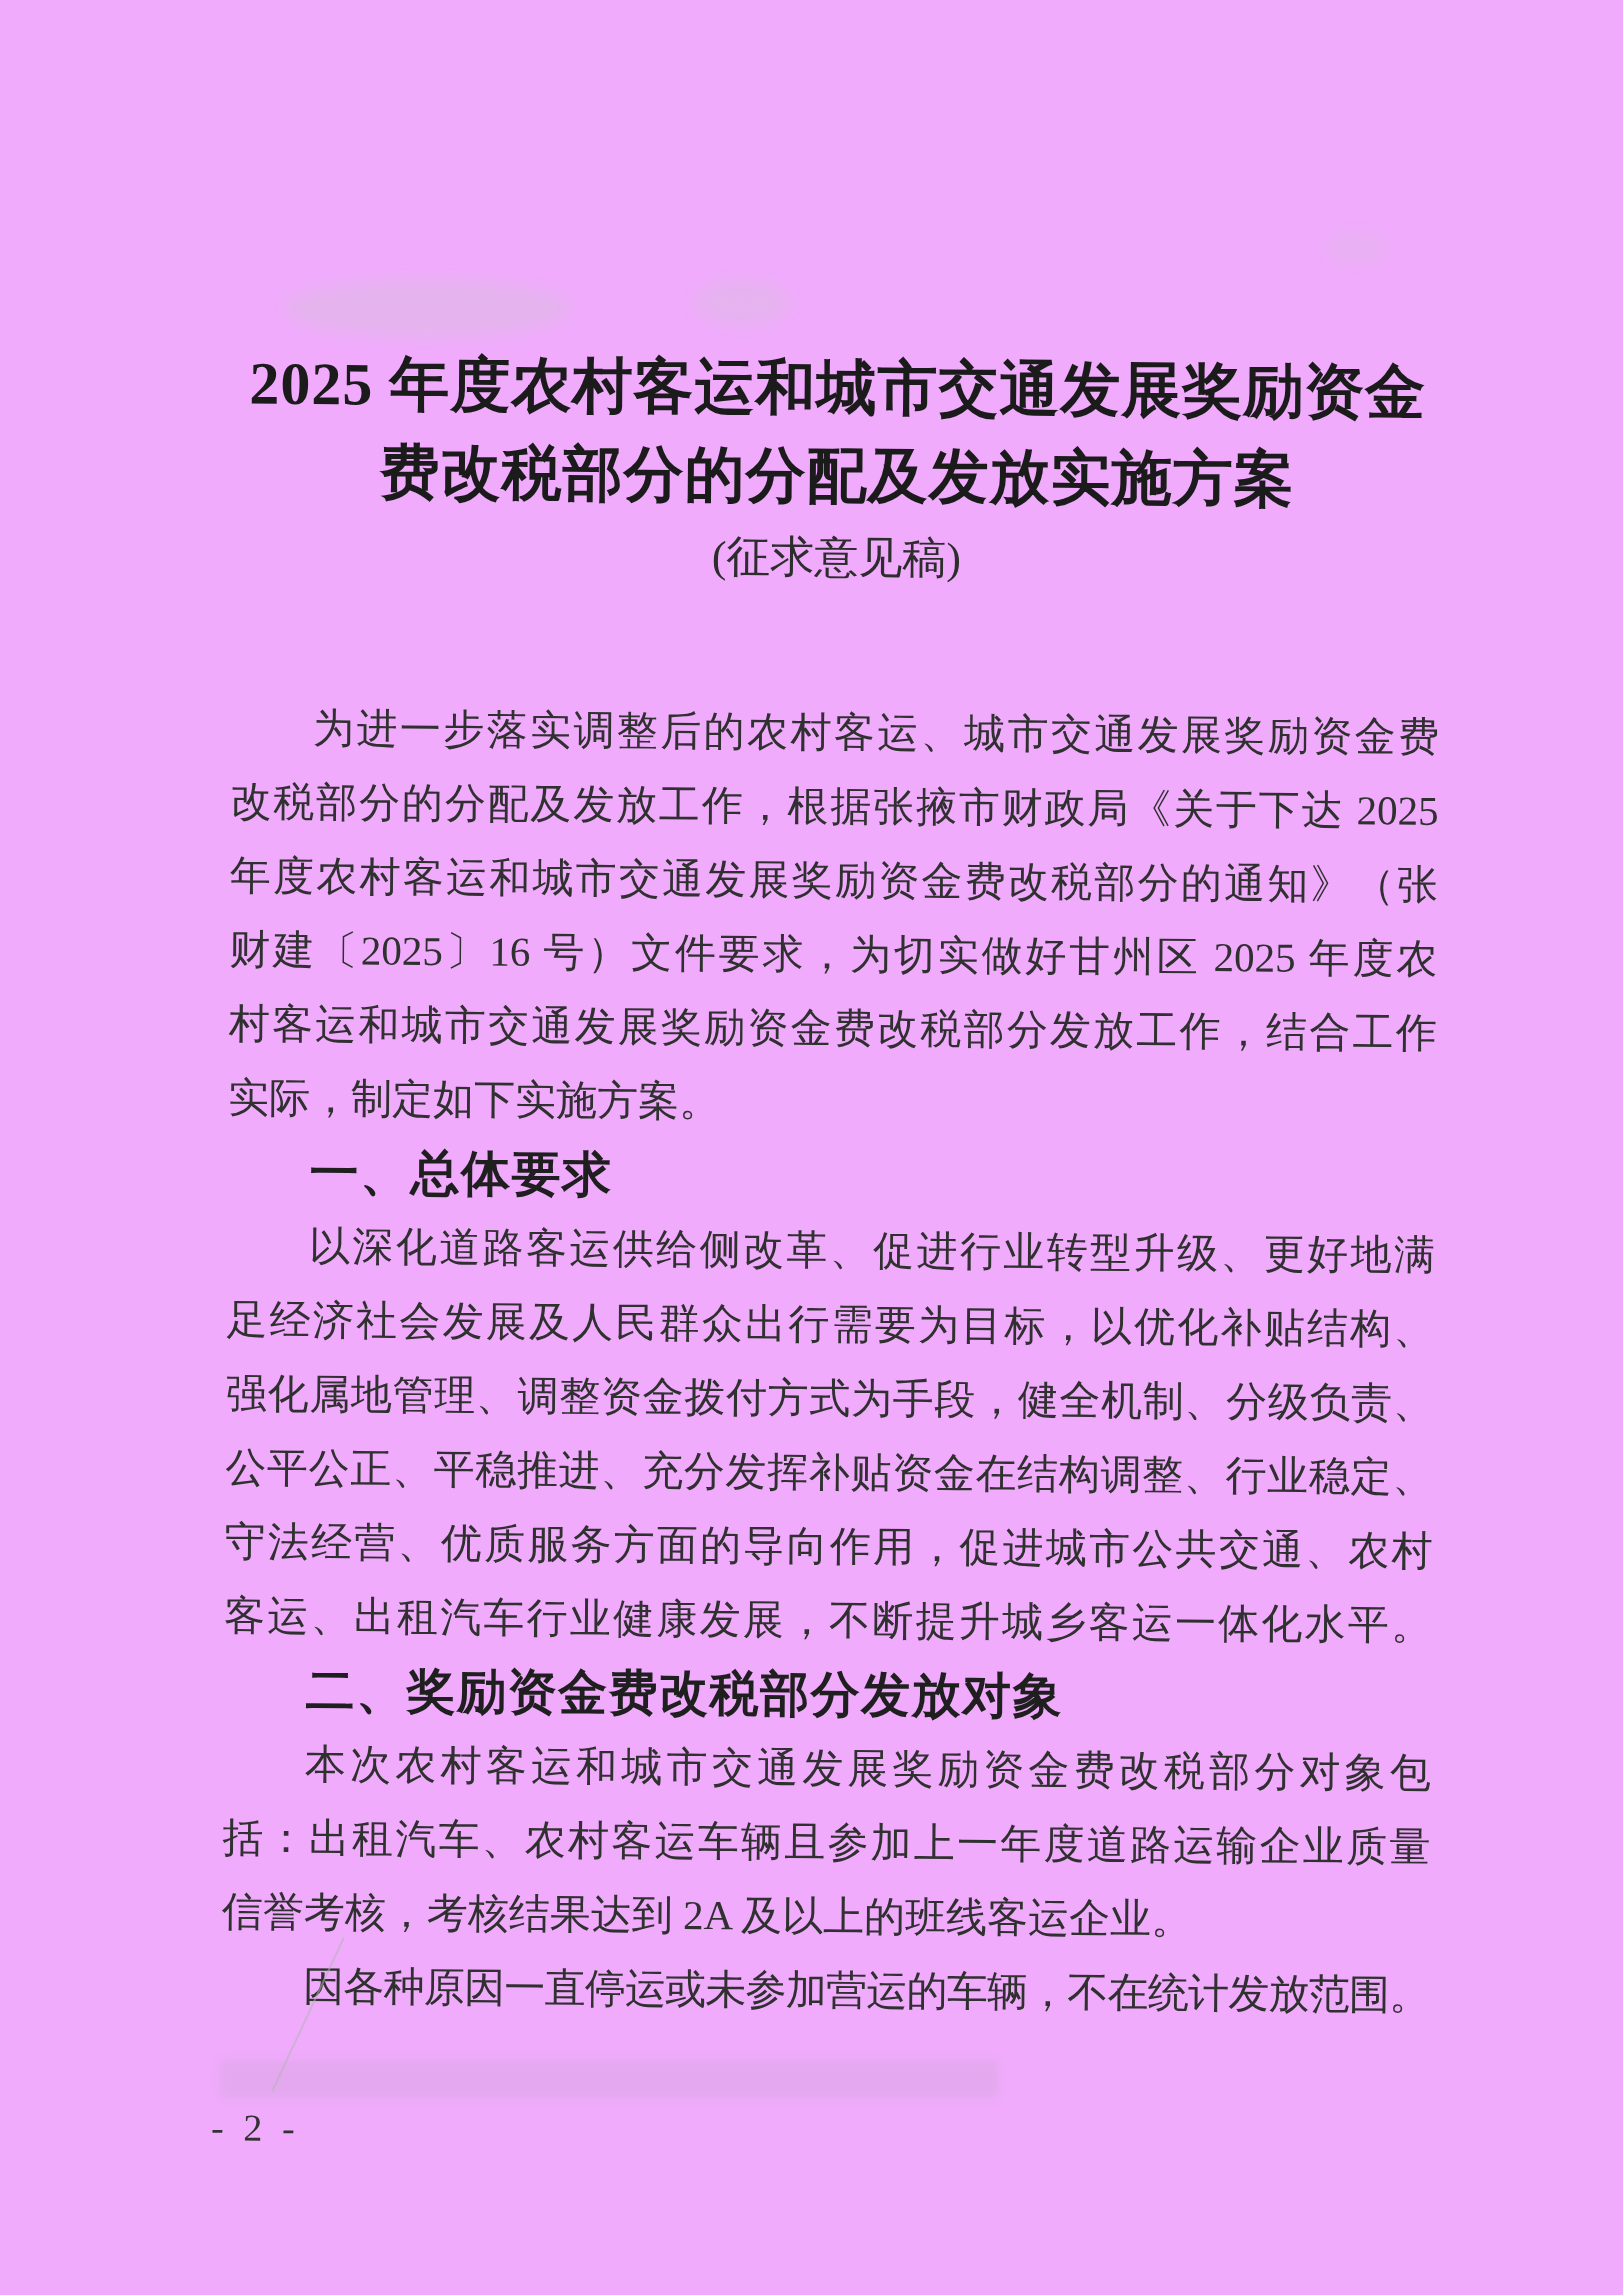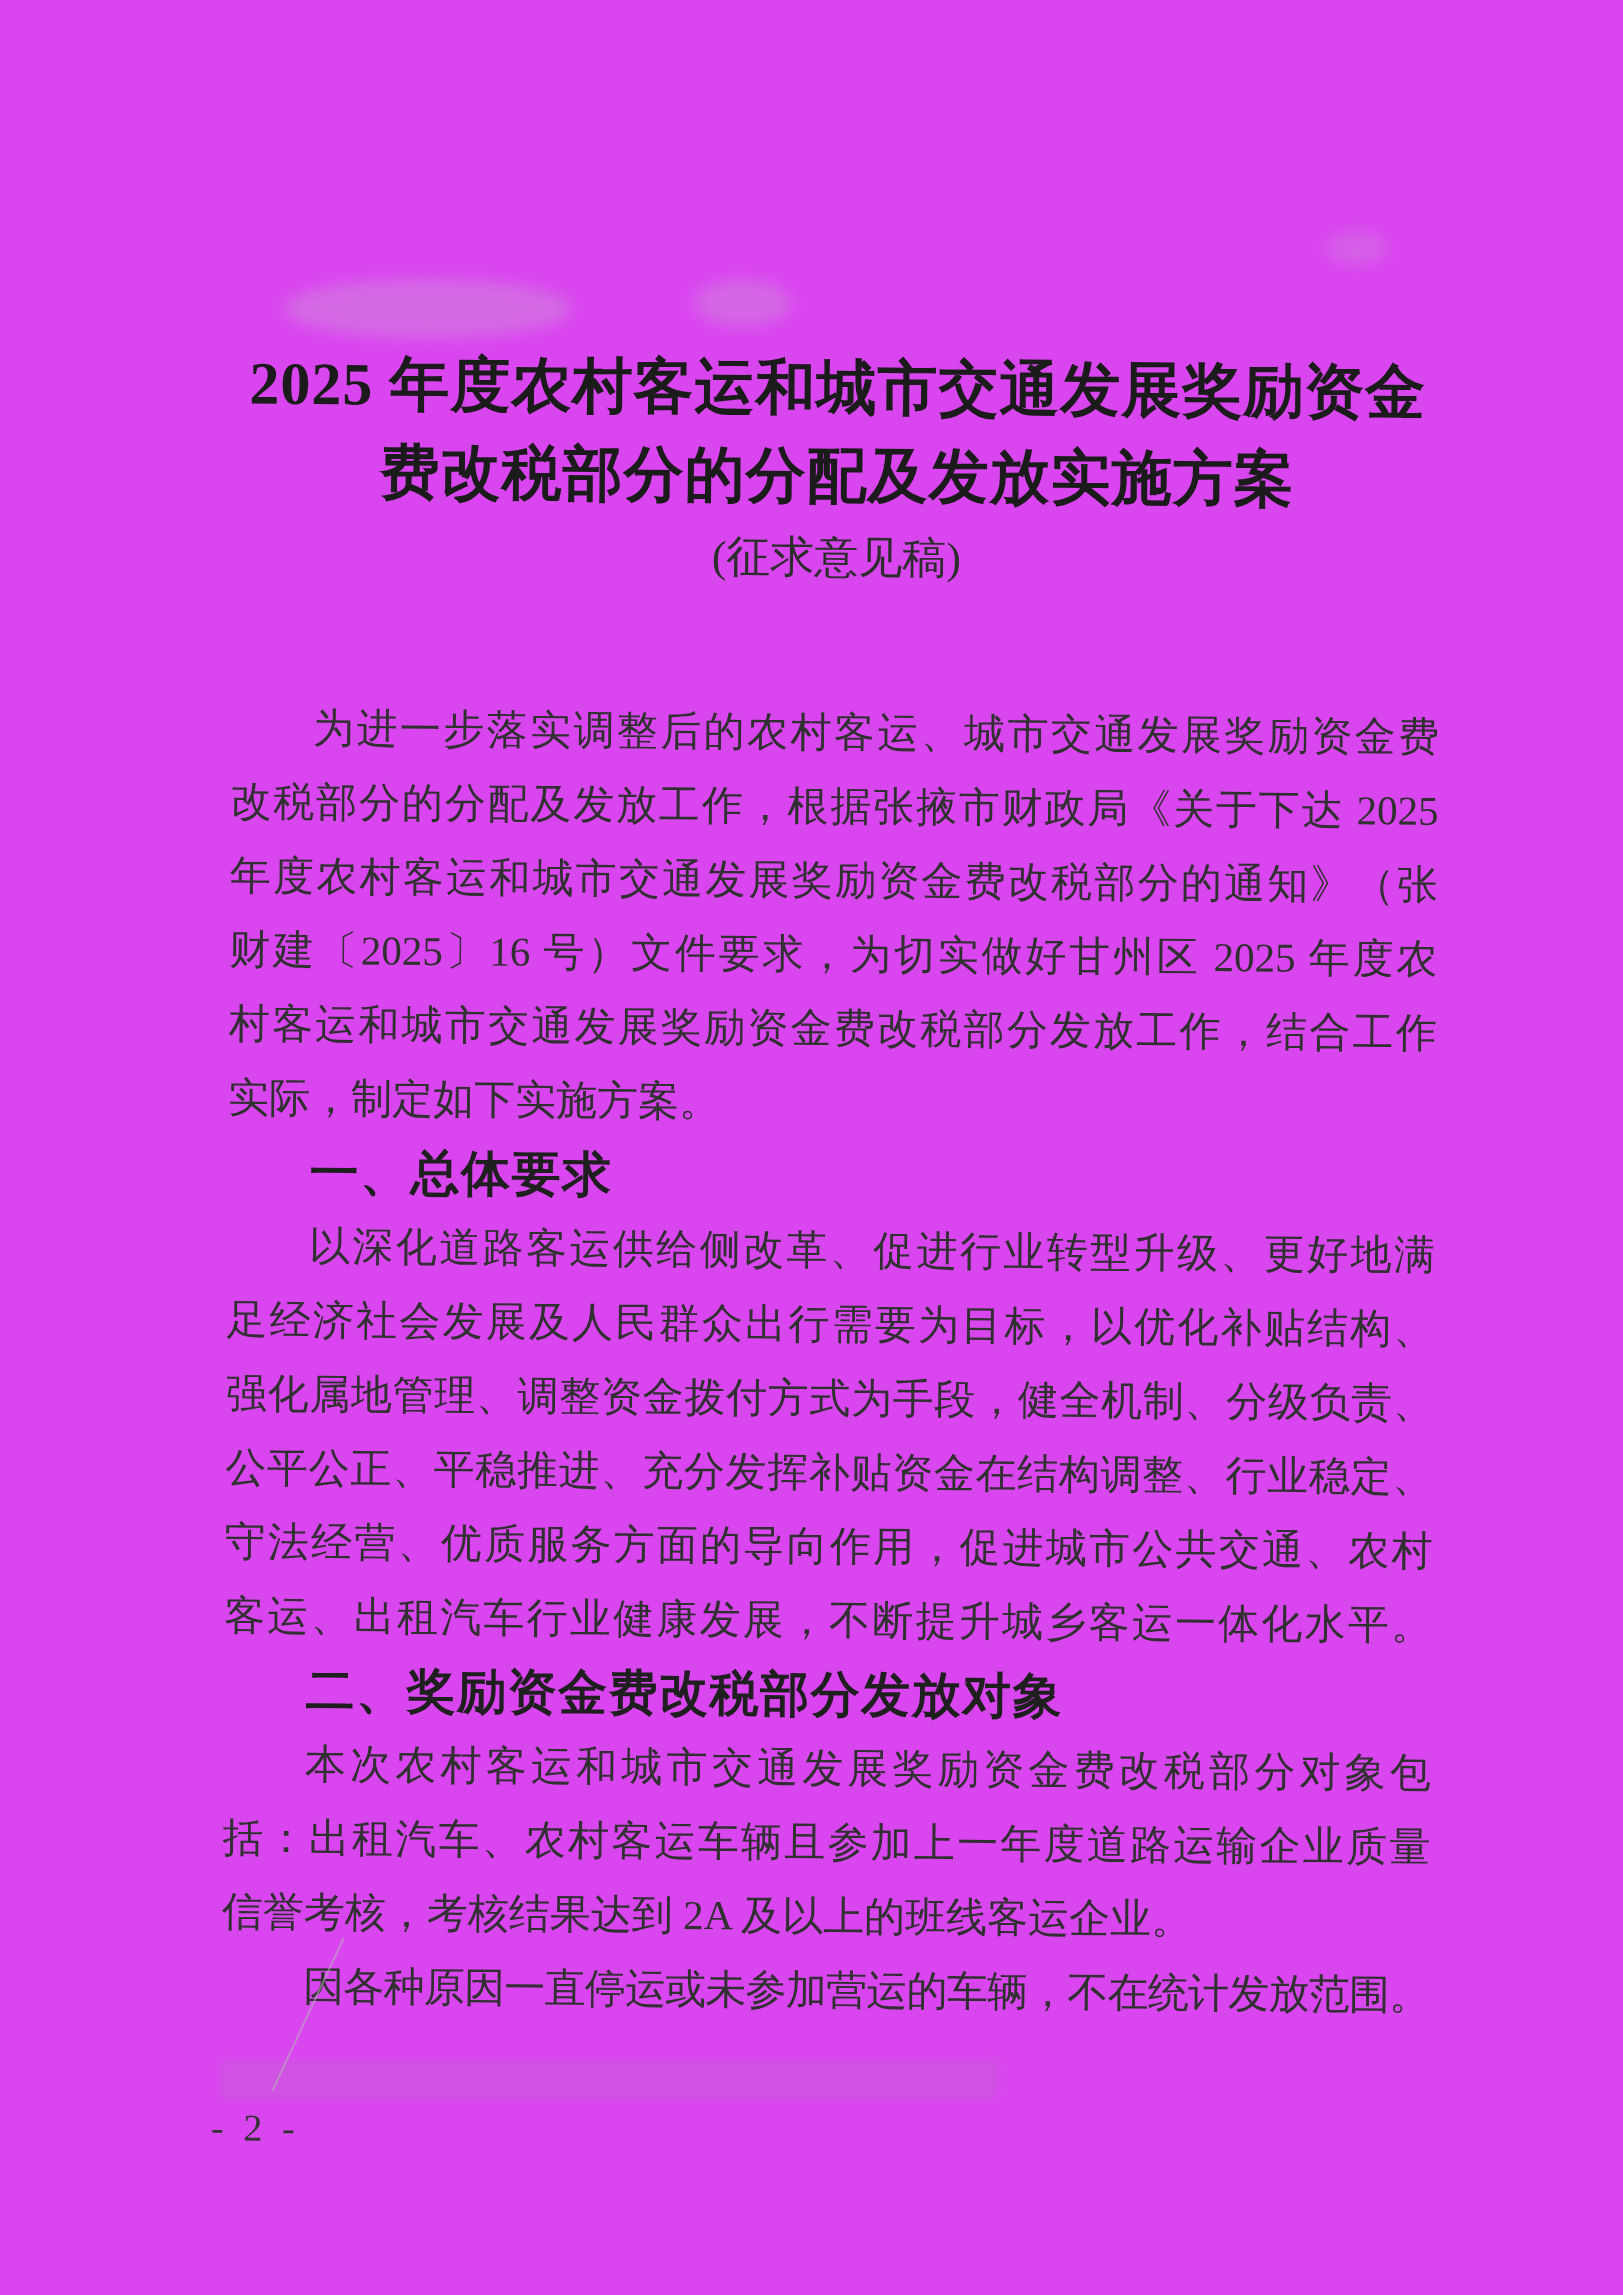--- a/index.html
+++ b/index.html
@@ -1,20 +1,20 @@
 <!DOCTYPE html>
 <html style="font-size:8.2px"><head>
 <meta charset="utf-8">
 <style>
   html, body { margin: 0; padding: 0; background: #888; }
   .page {
     position: relative;
     width: 1624px;
     height: 2295px;
-    background: #d946ef;
+    background: #f0abfc;
     overflow: hidden;
     font-family: "Liberation Serif", serif;
     color: #2e2e2e;
   }
   .scan-content {
     position: absolute;
     inset: 0;
     transform: rotate(0.45deg);
     transform-origin: 819px 1126px;
   }

